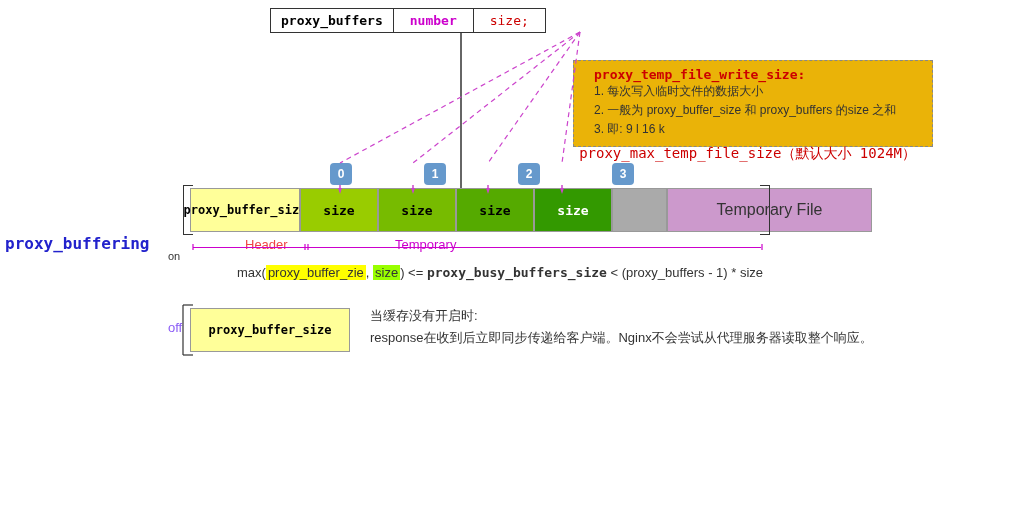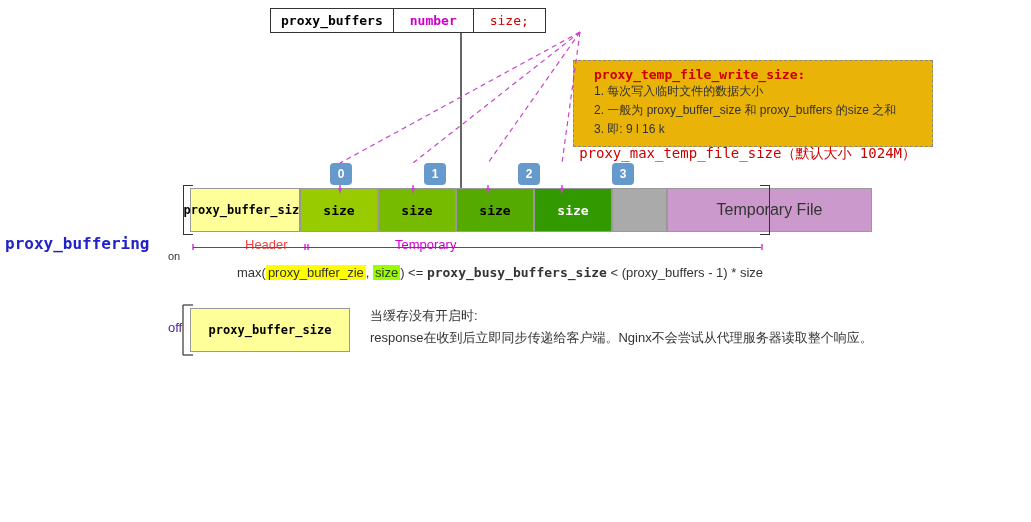--- a/index.html
+++ b/index.html
@@ -99,21 +99,21 @@
       font-size: 11px;
       color: #333;
       margin-top: 48px;
     }
     
     .off-label {
       position: absolute;
       top: 320px;
       left: 168px;
       font-size: 13px;
-      color: #4c1d95;
+      color: #8b5cf6;
     }
 
     
     .bubbles-row {
       position: absolute;
       top: 163px;
       left: 330px;
       display: flex;
       gap: 72px;
     }

